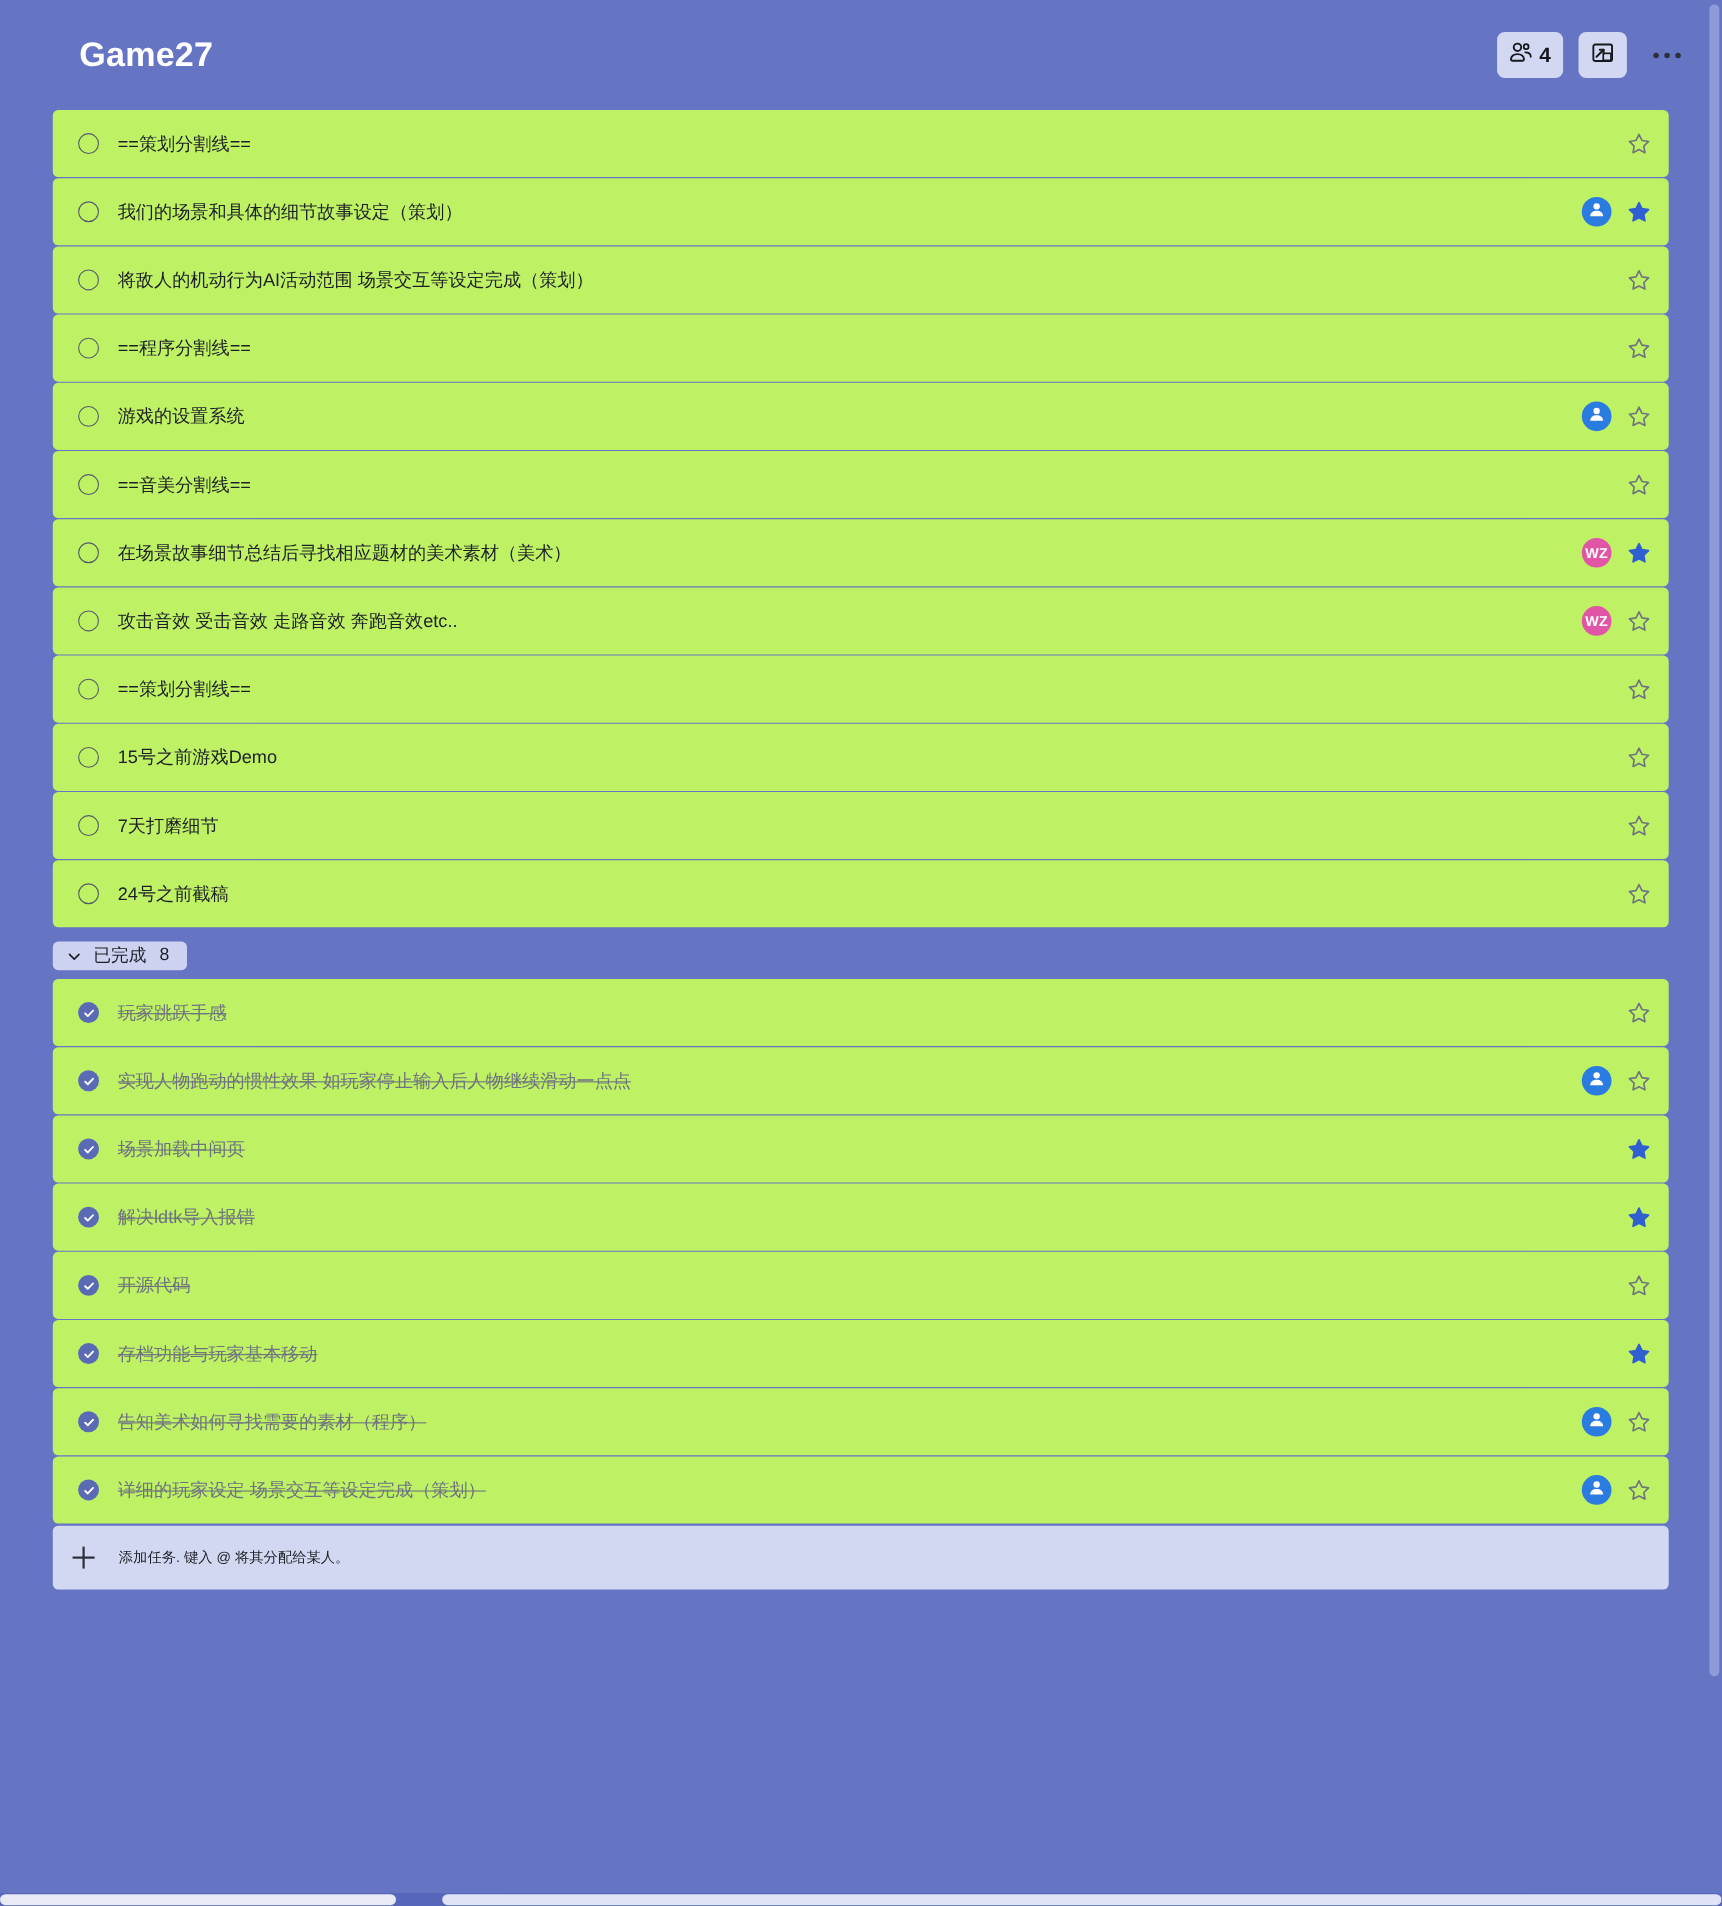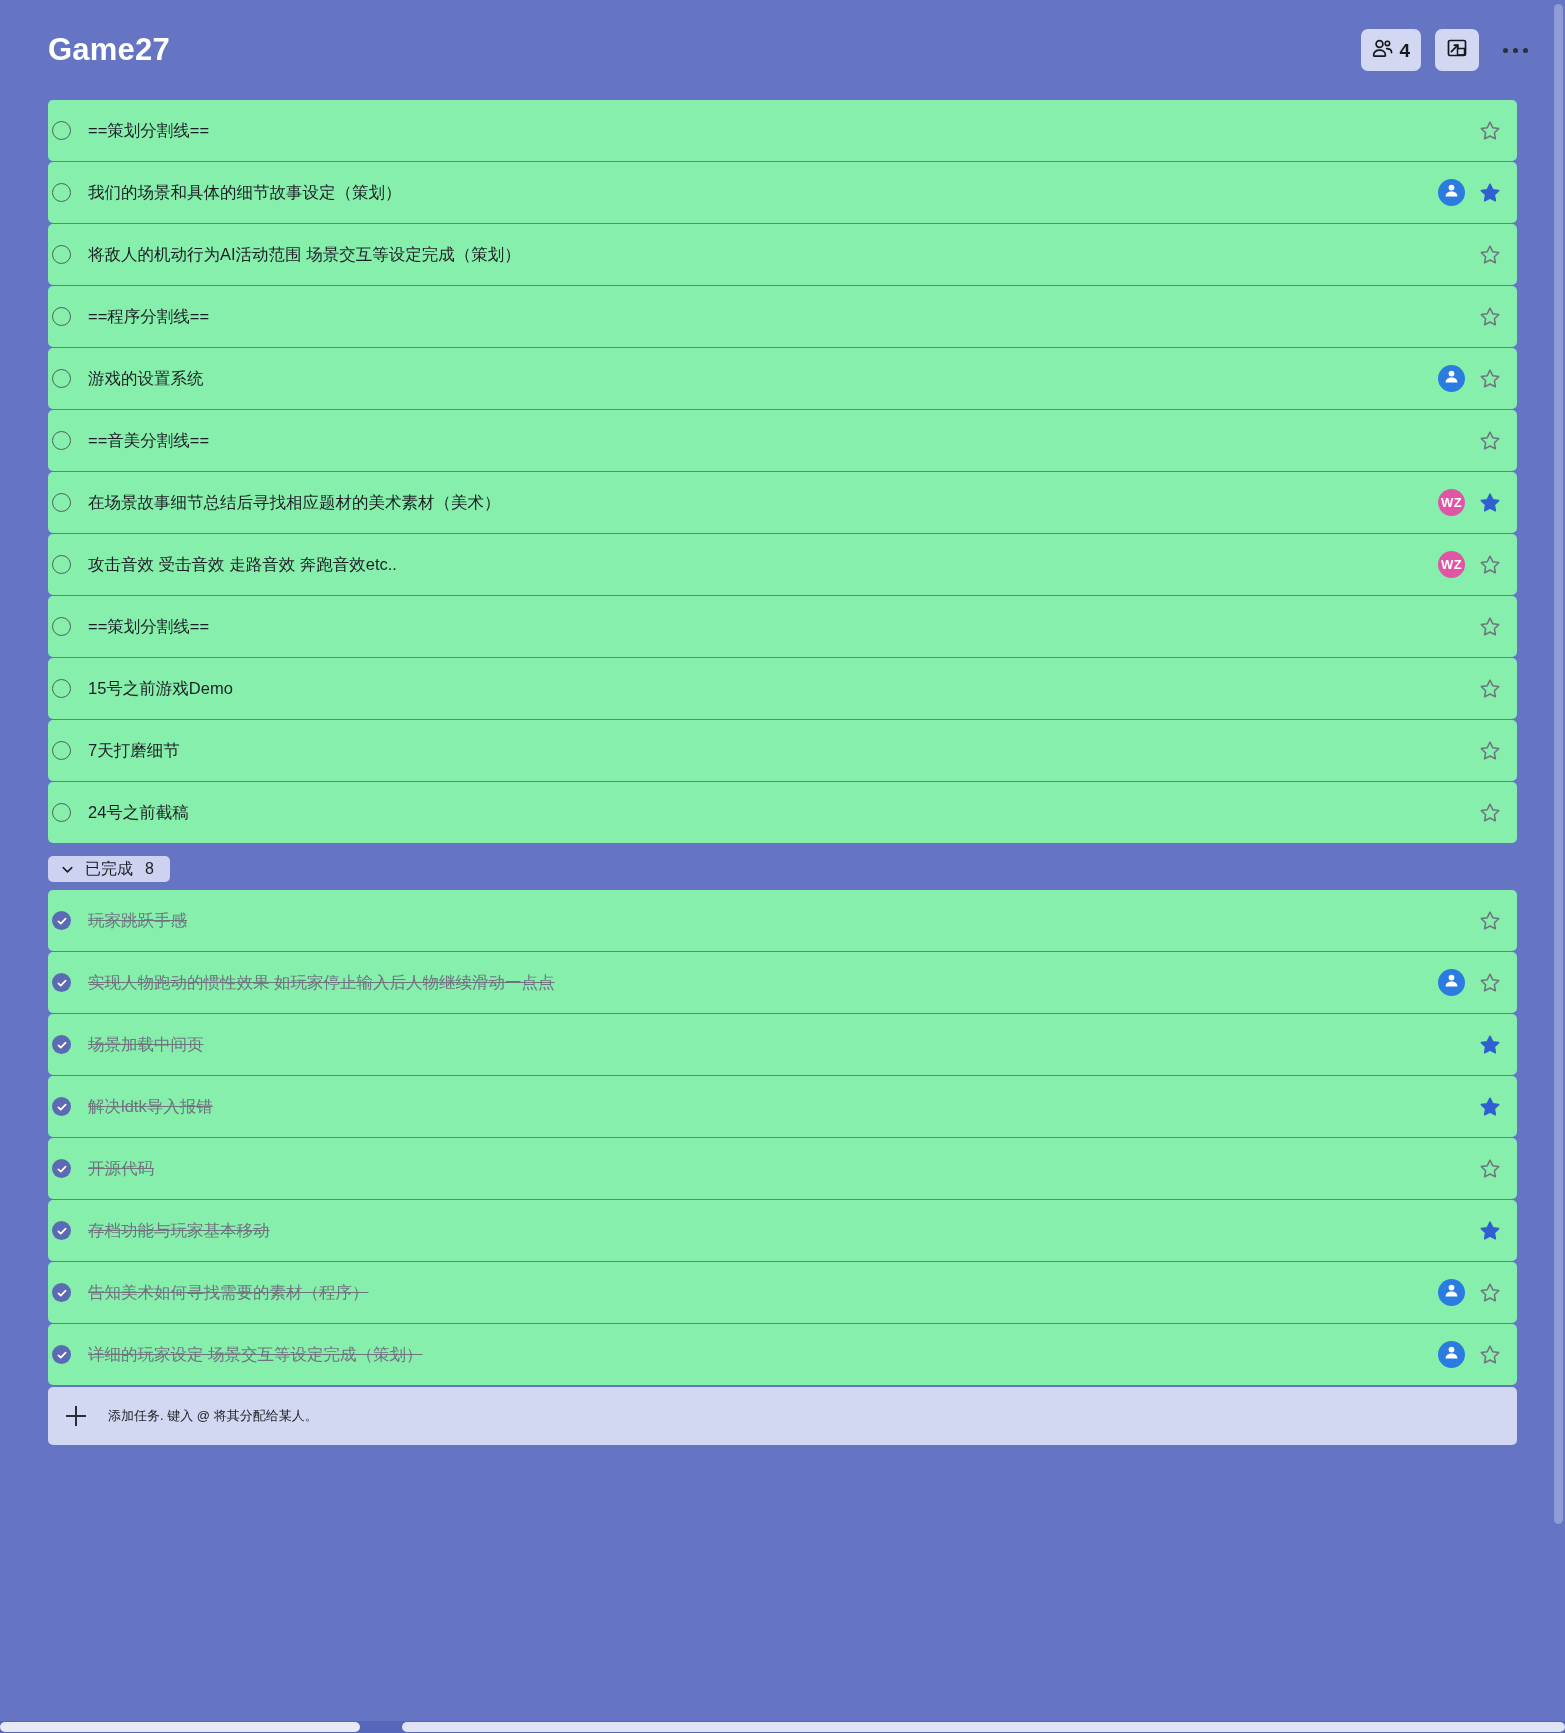--- a/index.html
+++ b/index.html
@@ -16,20 +16,21 @@
     height: 1733px;
     background: #6575c4;
   }
 
   
   .header {
     height: 100px;
     display: flex;
     align-items: center;
     padding: 0 28px 0 48px;
+    margin-left: 24px;
   }
   .title {
     font-size: 31px;
     font-weight: bold;
     color: #ffffff;
     letter-spacing: 0.2px;
   }
   .header-actions {
     margin-left: auto;
     display: flex;
@@ -69,25 +70,25 @@
     display: block;
   }
 
   
   .list {
     padding: 0 48px;
   }
   .task {
     position: relative;
     height: 61px;
-    background: #86efac;
+    background: #bef264;
     border-radius: 5px;
     display: flex;
     align-items: center;
-    padding: 0 16px 0 4px;
+    padding: 0 16px 0 23px;
     margin-bottom: 1px;
   }
   .task::before {
     content: "";
     position: absolute;
     left: 0; top: 0; bottom: 0;
     width: 4px;
     border-radius: 5px 0 0 5px;
     background: transparent;
   }

